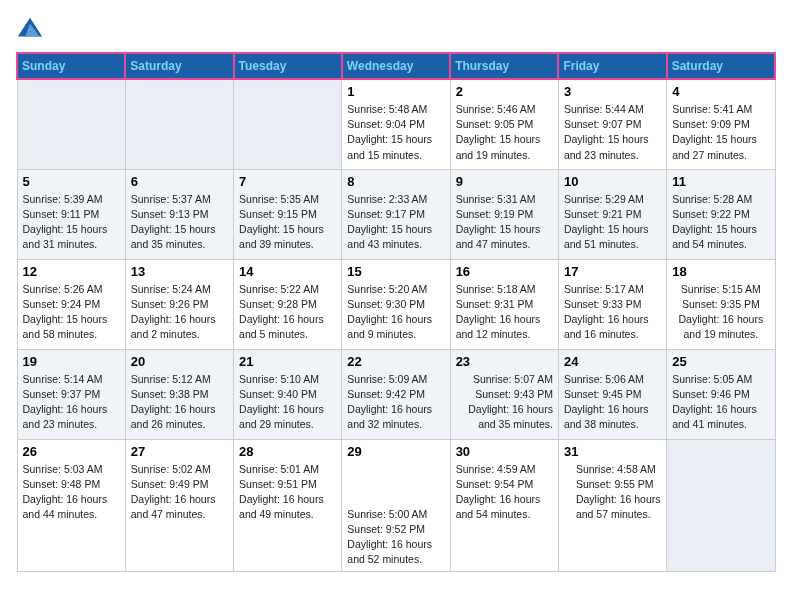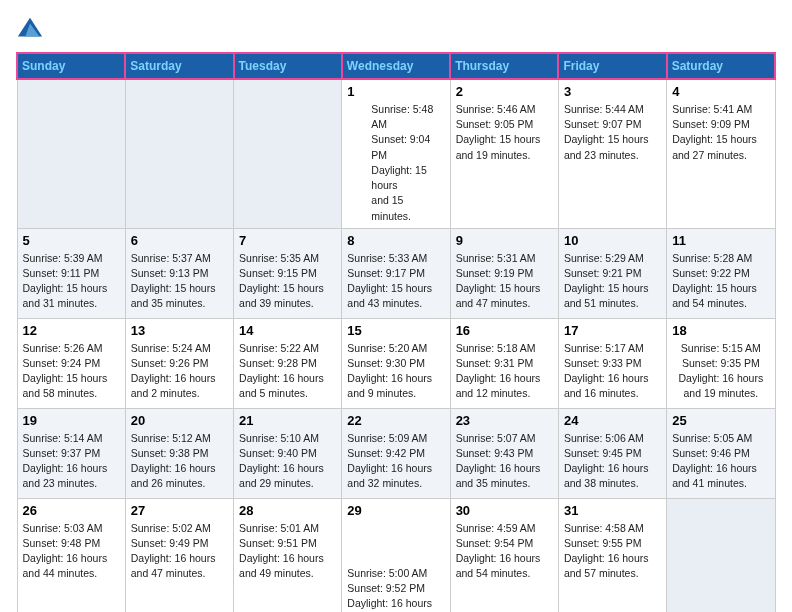--- a/index.html
+++ b/index.html
@@ -124,21 +124,21 @@
         <th>Saturday</th>
       </tr>
   </thead>
   <tbody id="cal-body">
   <tr>
         <td class="empty-cell"></td>
         <td class="empty-cell"></td>
         <td class="empty-cell"></td>
         <td>
           <span class="day-num">1</span>
-          <div class="day-info" style="white-space: pre-line; margin-left: 24px;">Sunrise: 5:48 AM
+          <div class="day-info" style="white-space: pre-line;">Sunrise: 5:48 AM
 Sunset: 9:04 PM
 Daylight: 15 hours
 and 15 minutes.</div>
         </td>
         <td>
           <span class="day-num">2</span>
           <div class="day-info" style="white-space: pre-line;">Sunrise: 5:46 AM
 Sunset: 9:05 PM
 Daylight: 15 hours
 and 19 minutes.</div>
@@ -175,21 +175,21 @@
         </td>
         <td>
           <span class="day-num">7</span>
           <div class="day-info" style="white-space: pre-line;">Sunrise: 5:35 AM
 Sunset: 9:15 PM
 Daylight: 15 hours
 and 39 minutes.</div>
         </td>
         <td>
           <span class="day-num">8</span>
-          <div class="day-info" style="white-space: pre-line;">Sunrise: 5:33 AM
+          <div class="day-info" style="white-space: pre-line;">Sunrise: 2:33 AM
 Sunset: 9:17 PM
 Daylight: 15 hours
 and 43 minutes.</div>
         </td>
         <td>
           <span class="day-num">9</span>
           <div class="day-info" style="white-space: pre-line;">Sunrise: 5:31 AM
 Sunset: 9:19 PM
 Daylight: 15 hours
 and 47 minutes.</div>
@@ -284,21 +284,21 @@
         </td>
         <td>
           <span class="day-num">22</span>
           <div class="day-info" style="white-space: pre-line;">Sunrise: 5:09 AM
 Sunset: 9:42 PM
 Daylight: 16 hours
 and 32 minutes.</div>
         </td>
         <td>
           <span class="day-num">23</span>
-          <div class="day-info" style="white-space: pre-line;">Sunrise: 5:07 AM
+          <div class="day-info" style="white-space: pre-line; text-align: right;">Sunrise: 5:07 AM
 Sunset: 9:43 PM
 Daylight: 16 hours
 and 35 minutes.</div>
         </td>
         <td>
           <span class="day-num">24</span>
           <div class="day-info" style="white-space: pre-line;">Sunrise: 5:06 AM
 Sunset: 9:45 PM
 Daylight: 16 hours
 and 38 minutes.</div>
@@ -342,21 +342,21 @@
         </td>
         <td>
           <span class="day-num">30</span>
           <div class="day-info" style="white-space: pre-line;">Sunrise: 4:59 AM
 Sunset: 9:54 PM
 Daylight: 16 hours
 and 54 minutes.</div>
         </td>
         <td>
           <span class="day-num">31</span>
-          <div class="day-info" style="white-space: pre-line;">Sunrise: 4:58 AM
+          <div class="day-info" style="white-space: pre-line; margin-left: 12px;">Sunrise: 4:58 AM
 Sunset: 9:55 PM
 Daylight: 16 hours
 and 57 minutes.</div>
         </td>
         <td class="empty-cell"></td>
       </tr>
     </tbody>
 </table>
 
 </body></html>

